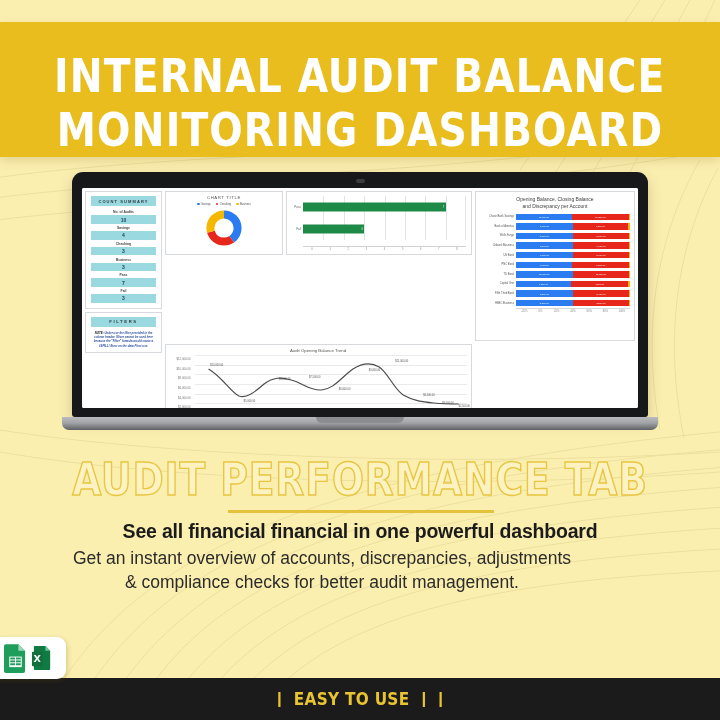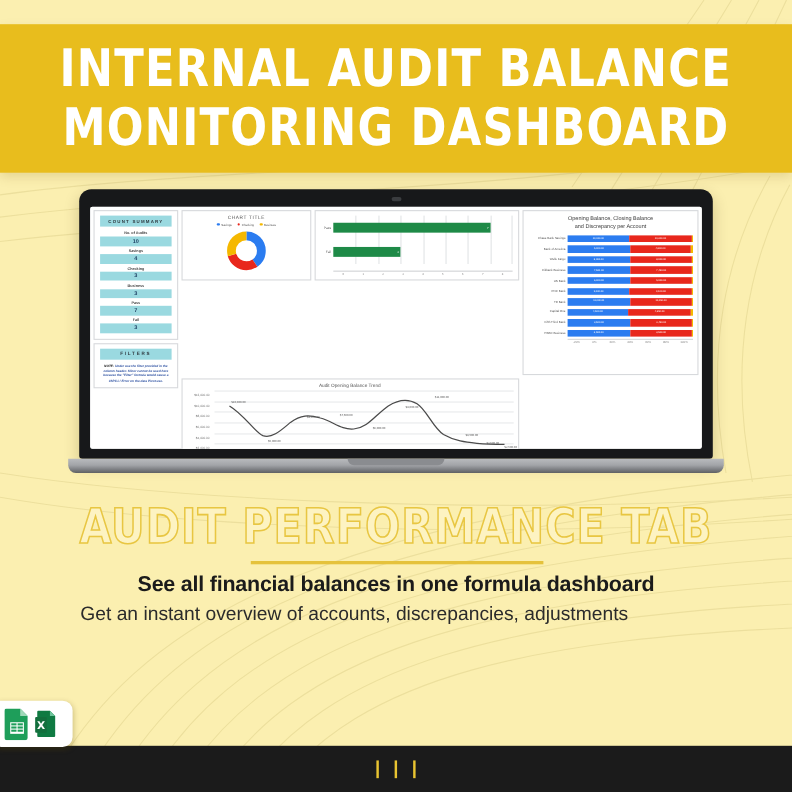--- a/index.html
+++ b/index.html
@@ -9,21 +9,21 @@
     background: #fbefb0;
     position: relative;
   }
   
   .bg-lines { position: absolute; inset: 0; overflow: hidden; pointer-events: none; z-index: 0; }
 
   
   #header-banner {
     position: absolute; left: 0; top: 22px; width: 720px; height: 135px;
     background: #e8bd1d;
-    display: flex; flex-direction: column; align-items: center; justify-content: center;
+    display: flex; flex-direction: column; align-items: center; justify-content: flex-end;
     z-index: 3;
     box-shadow: 0 4px 10px rgba(120,90,0,.18);
   }
   .banner-line {
     color: #ffffff;
     font-family: "Liberation Sans Narrow", "DejaVu Sans Condensed", "Liberation Sans", sans-serif;
     font-weight: bold;
     font-size: 47px;
     line-height: 54px;
     letter-spacing: 1.2px;
@@ -502,23 +502,24 @@
       </div>
     </div>
   </div>
   <div id="laptop-base">
     <div id="laptop-notch"></div>
   </div>
 </div>
 
 <div id="sub-title">AUDIT PERFORMANCE TAB</div>
 <div id="sub-rule"></div>
-<div id="tagline">See all financial balances in one formula dashboard</div>
+<div id="tagline">See all financial financial in one powerful dashboard</div>
 <div id="desc">
   <div>Get an instant overview of accounts, discrepancies, adjustments</div>
+  <div>&amp; compliance checks for better audit management.</div>
 </div>
 
 <div id="badge">
   <svg class="sheets-ico" viewBox="0 0 48 60">
     <path d="M4,0 h26 l14,14 v42 a4,4 0 0 1 -4,4 h-36 a4,4 0 0 1 -4,-4 v-52 a4,4 0 0 1 4,-4z" fill="#1e9e5a"></path>
     <path d="M30,0 l14,14 h-14z" fill="#9fd8b8"></path>
     <rect x="11" y="26" width="26" height="22" fill="#ffffff"></rect>
     <g fill="#1e9e5a">
       <rect x="13" y="28" width="10" height="4"></rect>
         <rect x="25" y="28" width="10" height="4"></rect>
@@ -532,15 +533,16 @@
     <path d="M4,0 h26 l14,14 v42 a4,4 0 0 1 -4,4 h-36 a4,4 0 0 1 -4,-4 v-52 a4,4 0 0 1 4,-4z" fill="#ffffff"></path>
     <path d="M8,4 h22 l10,10 v38 a2,2 0 0 1 -2,2 h-30 a2,2 0 0 1 -2,-2 v-46 a2,2 0 0 1 2,-2z" fill="#0f7a42"></path>
     <path d="M30,4 l10,10 h-10z" fill="#6cc49a"></path>
     <rect x="2" y="16" width="22" height="30" rx="2" fill="#136f3d"></rect>
     <text x="13" y="38" font-family="DejaVu Sans, sans-serif" font-size="20" font-weight="bold" fill="#ffffff" text-anchor="middle">X</text>
   </svg>
 </div>
 
 <div id="footer-bar">
   <span class="sep">|</span>
+  <span class="fi">EASY TO USE</span>
   <span class="sep">|</span>
   <span class="sep">|</span>
 </div>
 
 </body></html>

